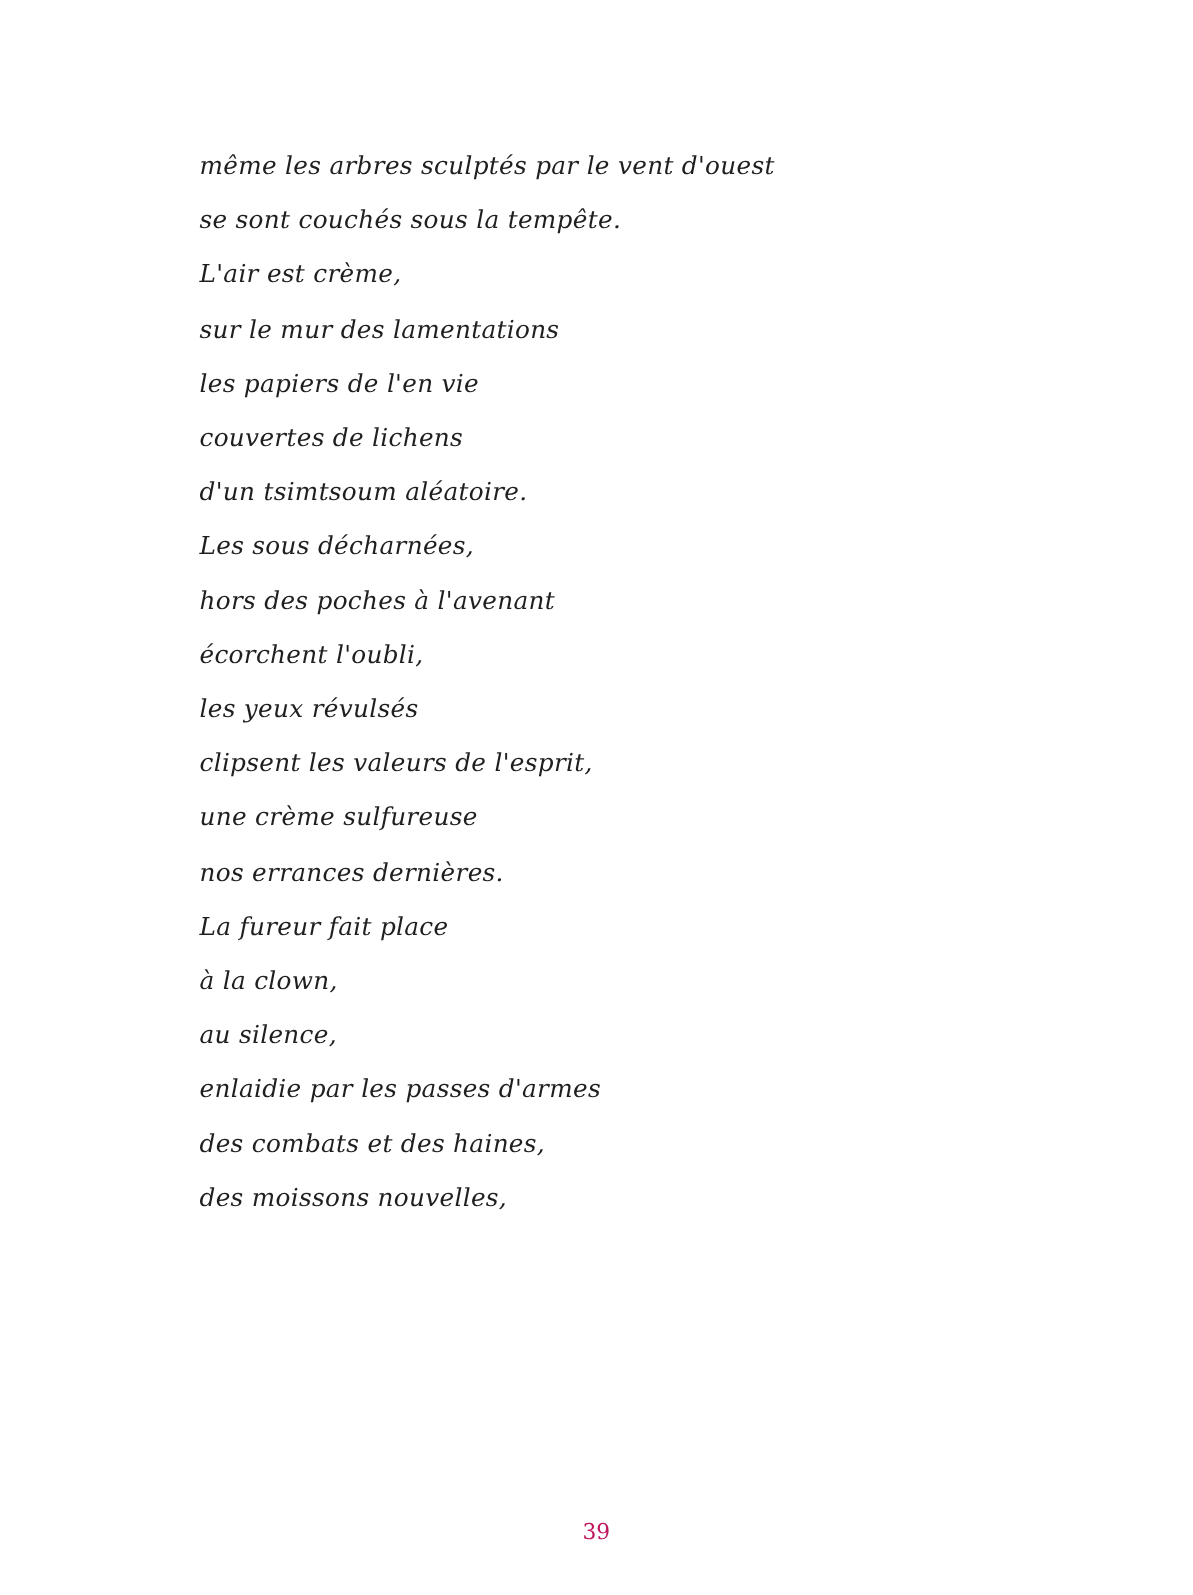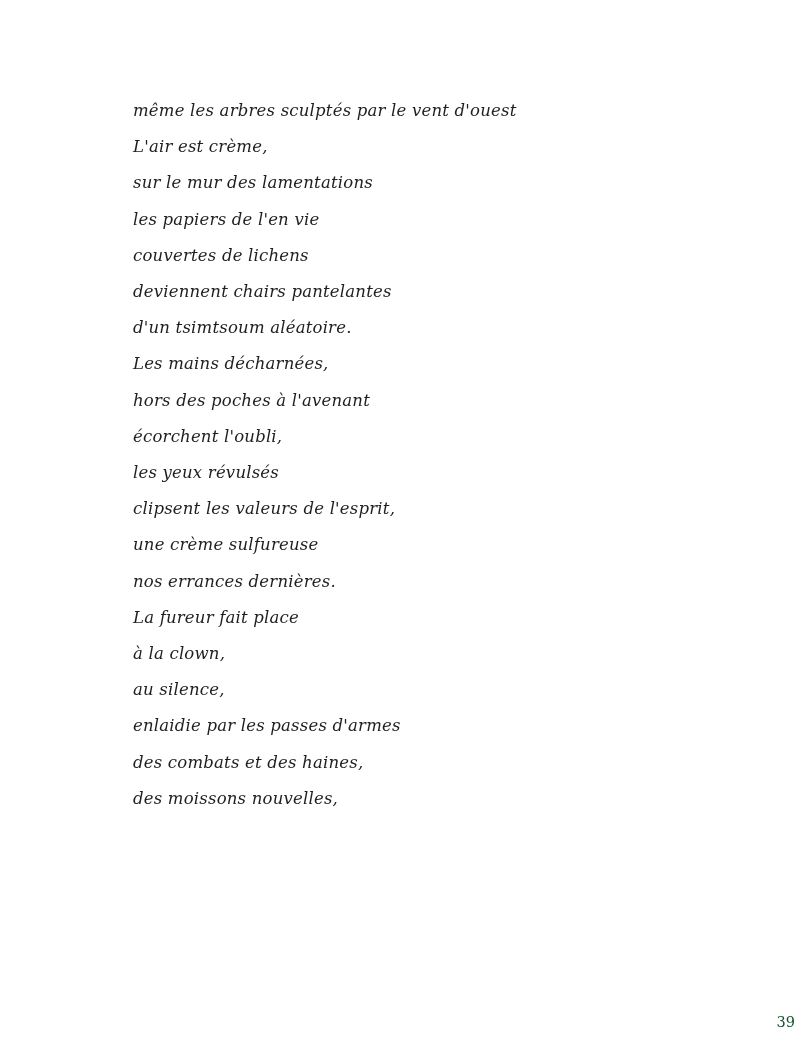--- a/index.html
+++ b/index.html
@@ -30,40 +30,40 @@
     line-height: 36.2px;
     color: #1f1f1f;
     letter-spacing: 0.2px;
     white-space: nowrap;
   }
   .page-number {
     position: absolute;
     left: 0;
     right: 0;
     top: 1014px;
-    text-align: right;
+    text-align: center;
     font-family: "DejaVu Serif", serif;
     font-style: normal;
     font-size: 14.5px;
-    color: #14532d;
+    color: #be185d;
   }
 </style>
 </head>
 <body>
 
 <div class="page">
   <div class="poem">
     <p class="poem-line">même les arbres sculptés par le vent d'ouest</p>
+    <p class="poem-line">se sont couchés sous la tempête.</p>
     <p class="poem-line">L'air est crème,</p>
     <p class="poem-line">sur le mur des lamentations</p>
     <p class="poem-line">les papiers de l'en vie</p>
     <p class="poem-line">couvertes de lichens</p>
-    <p class="poem-line">deviennent chairs pantelantes</p>
     <p class="poem-line">d'un tsimtsoum aléatoire.</p>
-    <p class="poem-line">Les mains décharnées,</p>
+    <p class="poem-line">Les sous décharnées,</p>
     <p class="poem-line">hors des poches à l'avenant</p>
     <p class="poem-line">écorchent l'oubli,</p>
     <p class="poem-line">les yeux révulsés</p>
     <p class="poem-line">clipsent les valeurs de l'esprit,</p>
     <p class="poem-line">une crème sulfureuse</p>
     <p class="poem-line">nos errances dernières.</p>
     <p class="poem-line">La fureur fait place</p>
     <p class="poem-line">à la clown,</p>
     <p class="poem-line">au silence,</p>
     <p class="poem-line">enlaidie par les passes d'armes</p>

